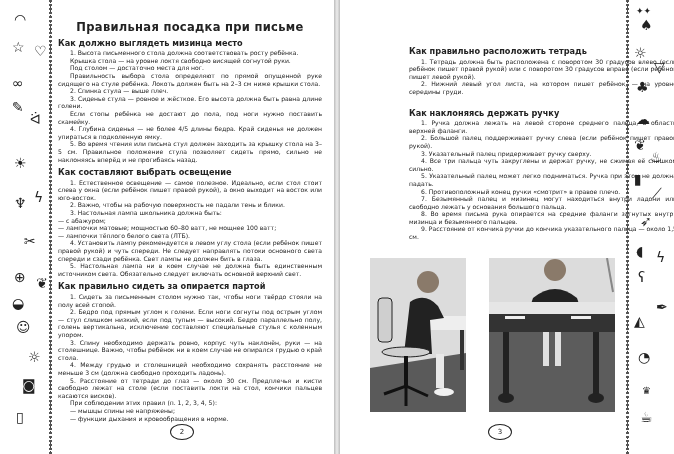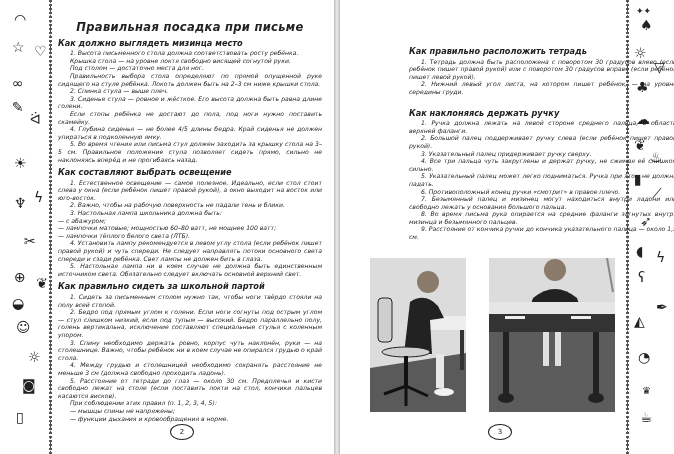--- a/index.html
+++ b/index.html
@@ -5,21 +5,21 @@
   html,body{margin:0;padding:0;}
   body{width:674px;height:454px;background:#d9d9d9;position:relative;overflow:hidden;font-family:"DejaVu Sans",sans-serif;}
   .page{position:absolute;top:0;height:454px;background:#fff;}
   #left{left:0;width:334px;}
   #right{left:340px;width:334px;}
   .gutter{position:absolute;top:0;left:334px;width:6px;height:454px;background:linear-gradient(90deg,#bdbdbd,#ececec 50%,#bdbdbd);}
   .doodle-strip{position:absolute;top:0;height:454px;}
   #left .doodle-strip{left:0;width:50px;border-right:1px dashed #444;}
   #right .doodle-strip{right:0;width:46px;border-left:1px dashed #444;}
   .wavy{position:absolute;top:0;width:3px;height:454px;background:repeating-linear-gradient(180deg,#555 0 2px,transparent 2px 4px);}
-  .content{position:absolute;font-size:6.1px;line-height:7.6px;color:#222;font-style:italic;}
+  .content{position:absolute;font-size:6.1px;line-height:7.6px;color:#222;}
   #left .content{left:58px;top:24px;width:264px;}
   #right .content{left:32px;top:42px;width:268px;margin-left:37px;}
   .title{font-weight:bold;font-size:11.5px;text-align:center;margin-bottom:8px;letter-spacing:.3px;}
   .h{font-weight:bold;font-size:8.2px;margin:6px 0 2px 0;}
   .p{text-indent:12px;text-align:justify;}
   .p.noind{text-indent:0;padding-left:12px;}
   .gap{height:8px;}
   .pagenum{position:absolute;bottom:14px;width:22px;height:14px;border:1px solid #222;border-radius:50%;font-size:7px;text-align:center;line-height:14px;color:#222;}
   #left .pagenum{left:170px;}
   #right .pagenum{left:148px;}
@@ -71,21 +71,21 @@
       <div class="p">1. Естественное освещение — самое полезное. Идеально, если стол стоит слева у окна (если ребёнок пишет правой рукой), а окно выходит на восток или юго-восток.</div>
       <div class="p">2. Важно, чтобы на рабочую поверхность не падали тень и блики.</div>
       <div class="p">3. Настольная лампа школьника должна быть:</div>
       <div class="p noind" style="padding-left:0">— с абажуром;</div>
       <div class="p noind" style="padding-left:0">— лампочки матовые; мощностью 60–80 ватт, не мощнее 100 ватт;</div>
       <div class="p noind" style="padding-left:0">— лампочки тёплого белого света (ЛТБ).</div>
       <div class="p">4. Установить лампу рекомендуется в левом углу стола (если ребёнок пишет правой рукой) и чуть спереди. Не следует направлять потоки основного света спереди и сзади ребёнка. Свет лампы не должен бить в глаза.</div>
       <div class="p">5. Настольная лампа ни в коем случае не должна быть единственным источником света. Обязательно следует включать основной верхний свет.</div>
     </div>
     <div>
-      <div class="h">Как правильно сидеть за школьной партой</div>
+      <div class="h">Как правильно сидеть за опирается партой</div>
       <div class="p">1. Сидеть за письменным столом нужно так, чтобы ноги твёрдо стояли на полу всей стопой.</div>
       <div class="p">2. Бедро под прямым углом к голени. Если ноги согнуты под острым углом — стул слишком низкий, если под тупым — высокий. Бедро параллельно полу, голень вертикальна, исключение составляют специальные стулья с коленным упором.</div>
       <div class="p">3. Спину необходимо держать ровно, корпус чуть наклонён, руки — на столешнице. Важно, чтобы ребёнок ни в коем случае не опирался грудью о край стола.</div>
       <div class="p">4. Между грудью и столешницей необходимо сохранять расстояние не меньше 3 см (должна свободно проходить ладонь).</div>
       <div class="p">5. Расстояние от тетради до глаз — около 30 см. Предплечья и кисти свободно лежат на столе (если поставить локти на стол, кончики пальцев касаются висков).</div>
       <div class="p">При соблюдении этих правил (п. 1, 2, 3, 4, 5):</div>
       <div class="p noind">— мышцы спины не напряжены;</div>
       <div class="p noind">— функции дыхания и кровообращения в норме.</div>
     </div>
   </div>

